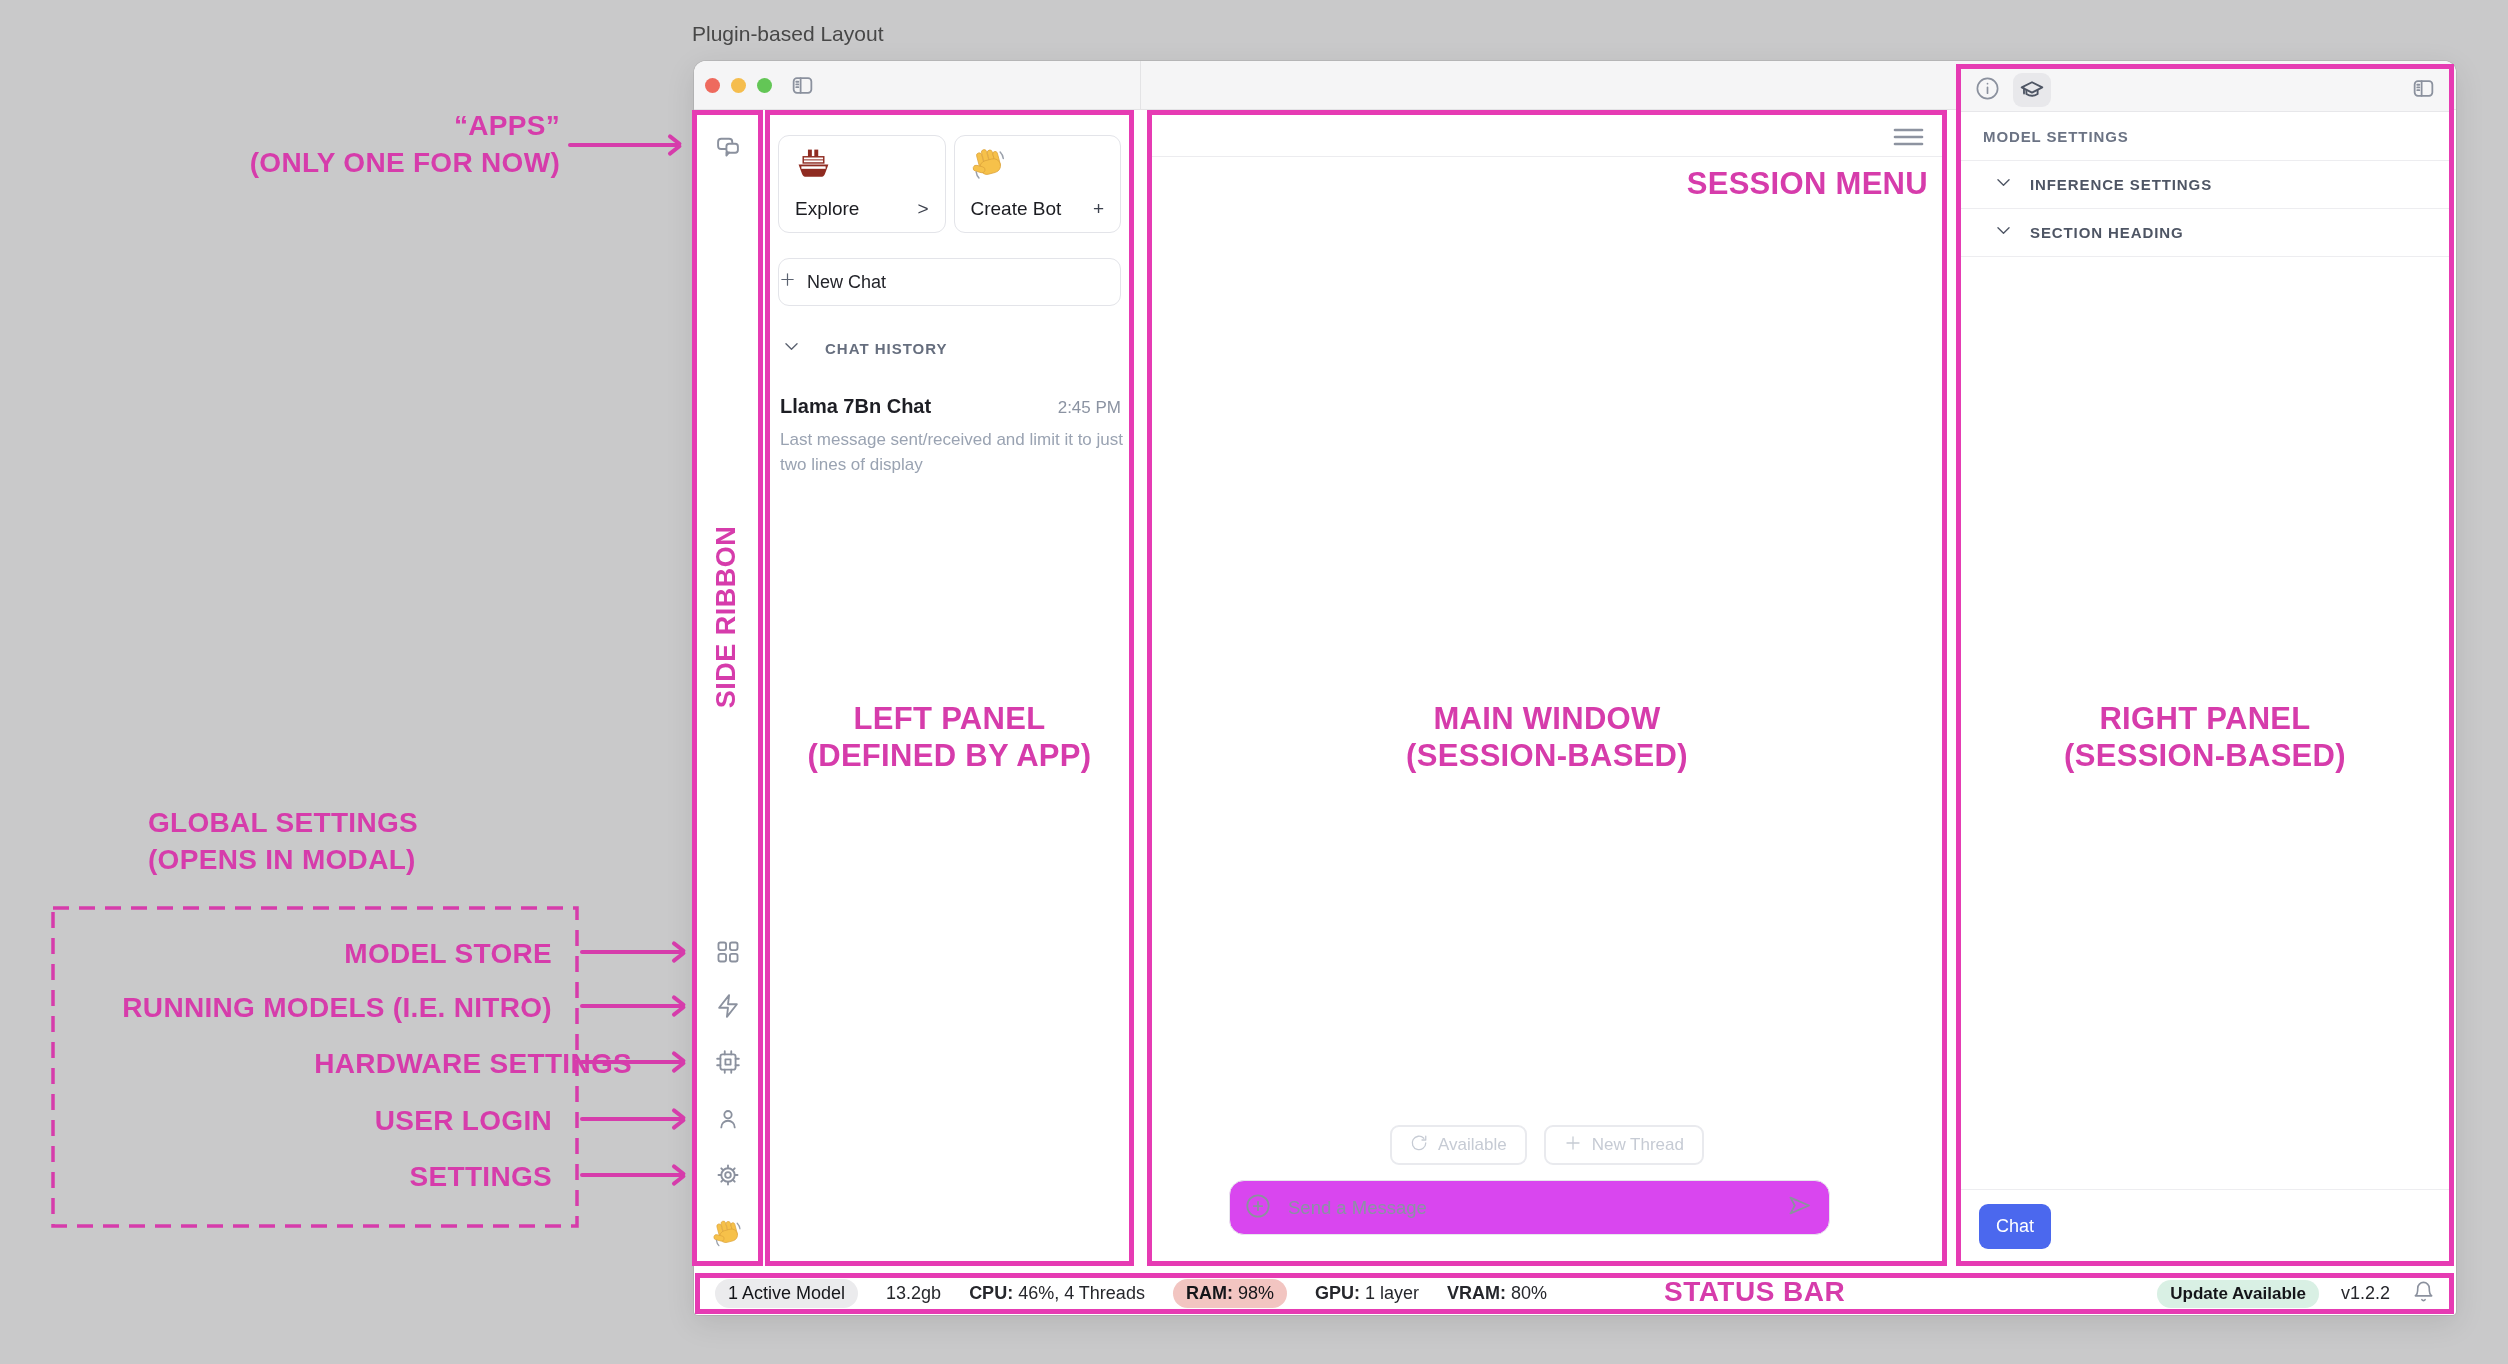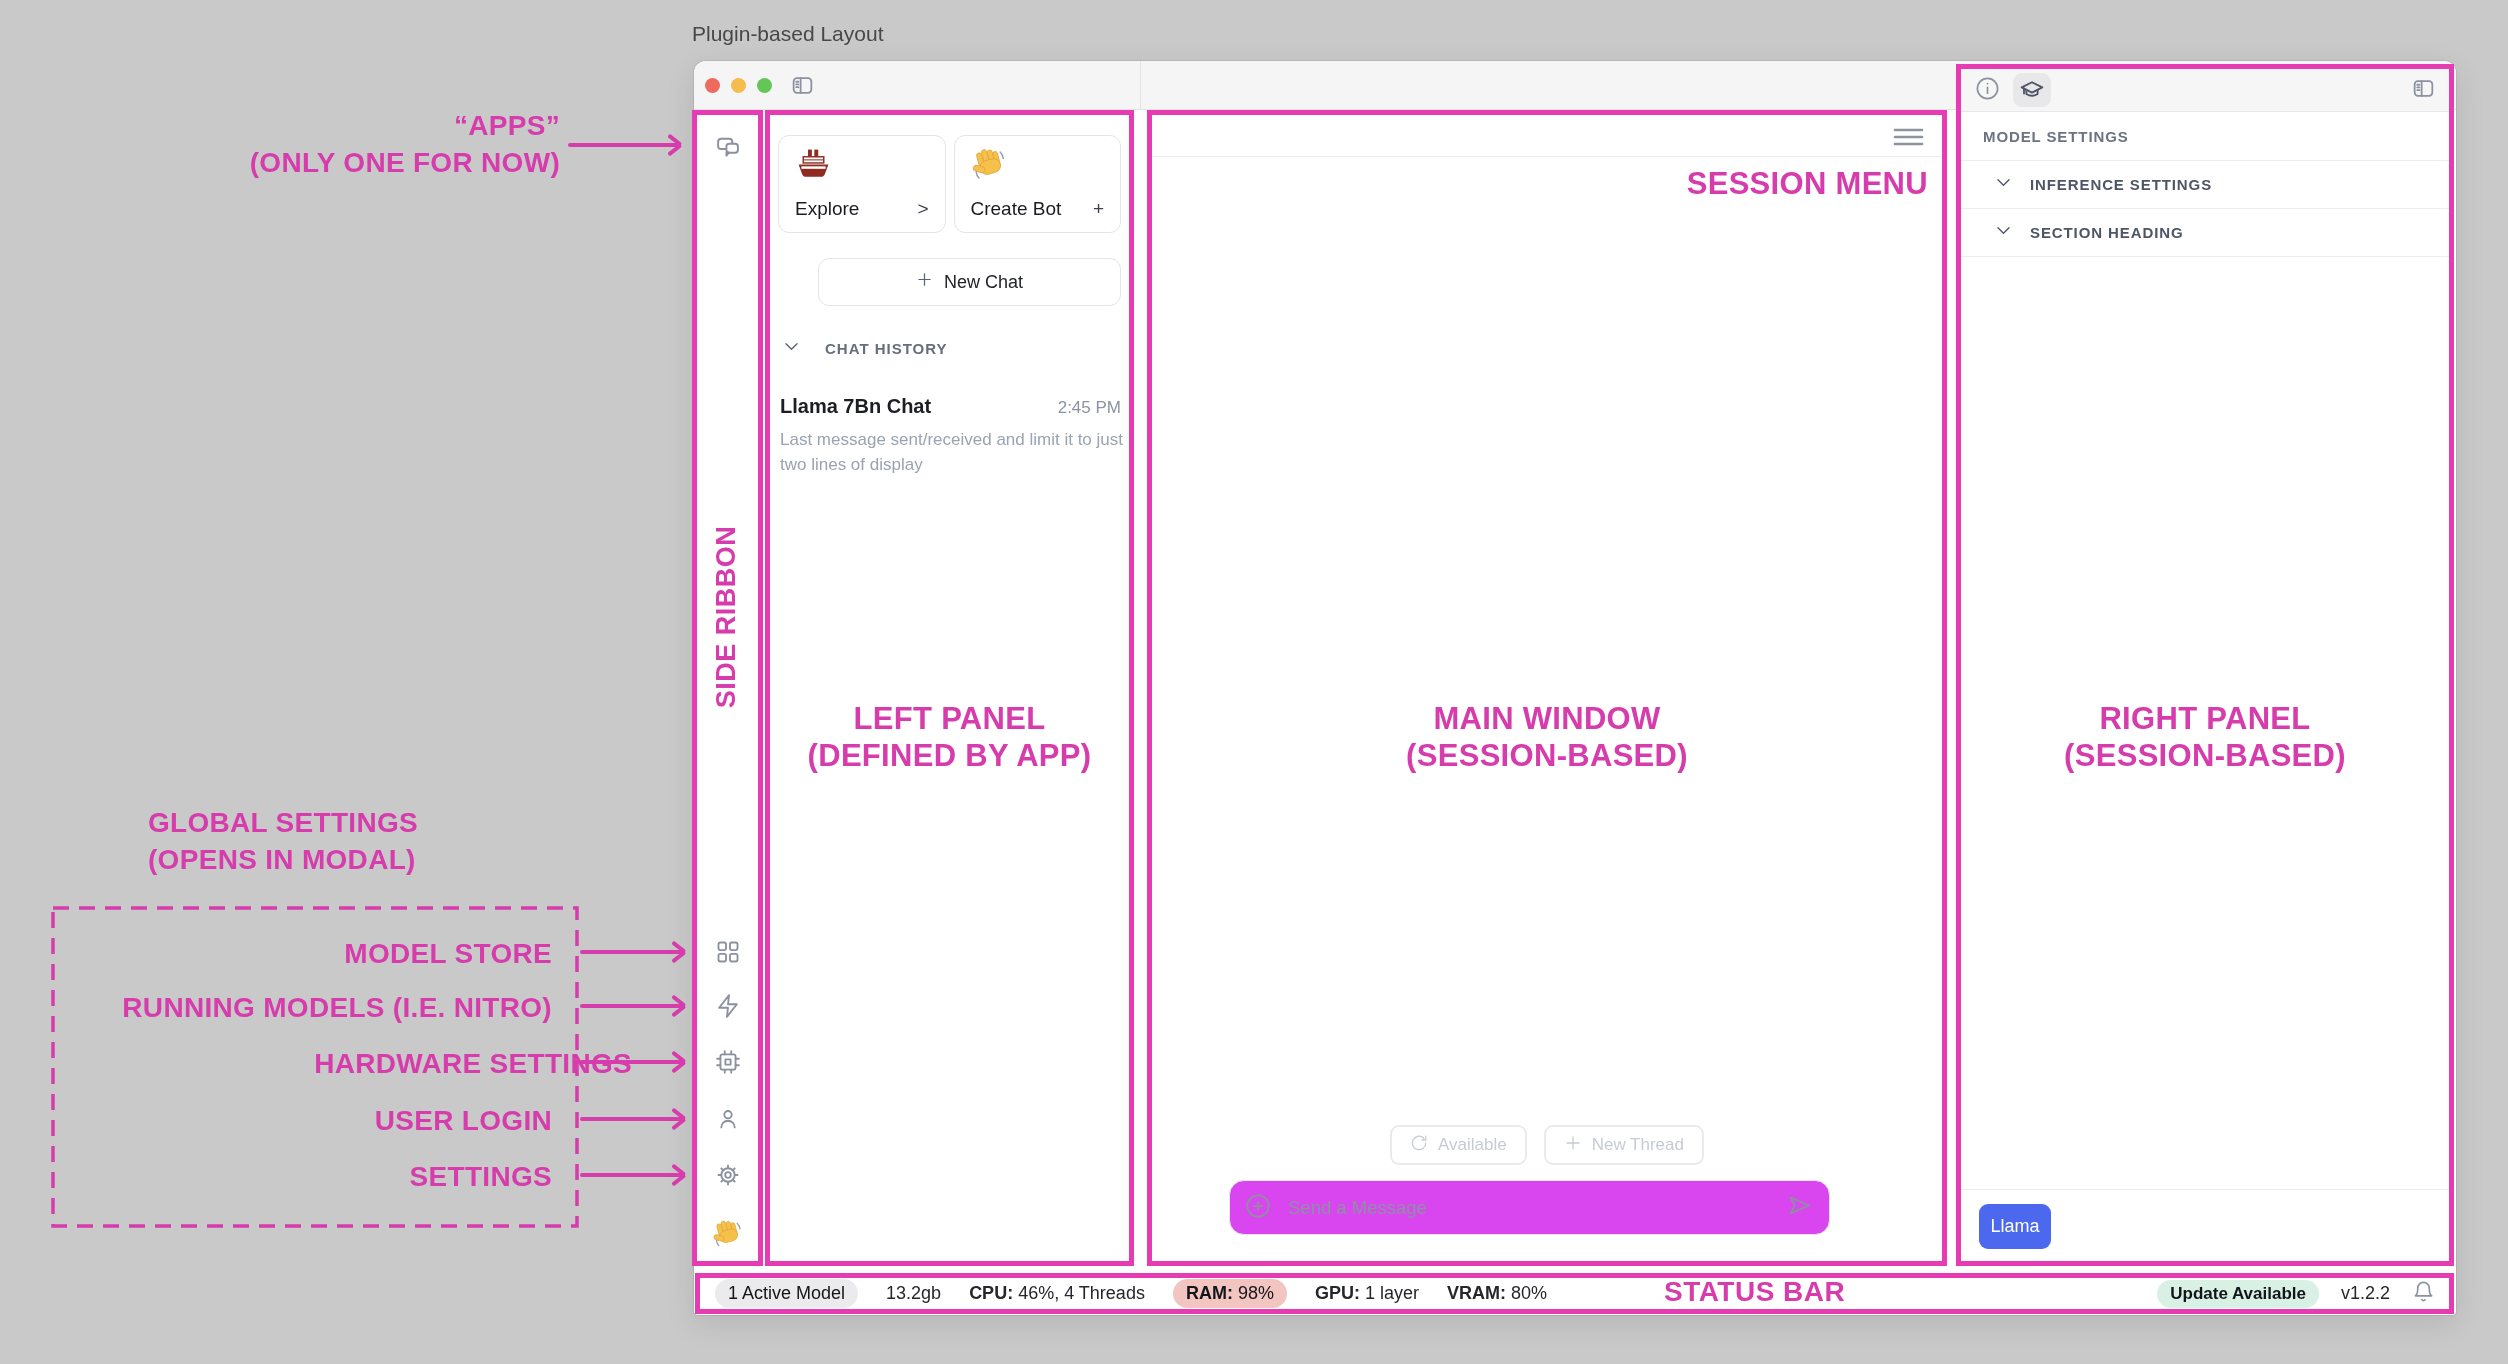--- a/index.html
+++ b/index.html
@@ -39,21 +39,21 @@
   
   .lp-content{position:absolute;inset:0;padding:20px 8px 0 8px;box-sizing:border-box;}
   .card-row{display:flex;gap:8px;}
   .app-card{flex:1;height:98px;background:#fff;border:1px solid #e3e4e9;border-radius:11px;
             position:relative;box-sizing:border-box;padding:10px 16px 12px 16px;cursor:default;}
   .app-card .card-bottom{position:absolute;left:16px;right:16px;bottom:12px;display:flex;
             justify-content:space-between;align-items:center;}
   .card-label{font-size:19px;color:#1b1c21;font-weight:500;}
   .card-glyph{font-size:19px;color:#3c414d;font-weight:500;}
   .new-chat-btn{margin-top:25px;height:46px;border:1px solid #e3e4e9;border-radius:11px;background:#fff;
-            display:flex;align-items:center;justify-content:center;gap:11px;font-size:18px;color:#23242a;margin-left:40px;}
+            display:flex;align-items:center;justify-content:flex-start;gap:11px;font-size:18px;color:#23242a;}
   .chat-history-hdr{margin-top:31px;display:flex;align-items:center;gap:24px;padding-left:4px;
             font-size:15px;font-weight:700;letter-spacing:1px;color:#666e7e;}
   .chat-item{margin-top:36px;padding:0 0 0 2px;}
   .chat-item-top{display:flex;justify-content:space-between;align-items:baseline;}
   .chat-title{font-size:20px;font-weight:600;color:#1d1e24;}
   .chat-time{font-size:17px;color:#8b93a2;}
   .chat-preview{margin-top:9px;width:360px;font-size:17px;line-height:25px;color:#9aa3b2;}
 
   
   .rb-ic{position:absolute;left:50%;transform:translateX(-50%);}
@@ -368,21 +368,21 @@
       <span class="rp-small-hdr">SECTION HEADING</span>
     </div>
     <div class="rp-hr" style="top:187px"></div>
 
     <div class="annot big rp-center-label">
       <div>RIGHT PANEL</div>
       <div>(SESSION-BASED)</div>
     </div>
 
     <div class="rp-hr" style="bottom:71px"></div>
-    <button class="save-btn">Llama</button>
+    <button class="save-btn">Chat</button>
   </div>
 
   <div class="pbox status-box">
     <div class="sb-content">
       <span class="pill pill-gray">1 Active Model</span>
       <span>13.2gb</span>
       <span><span class="sb-b">CPU:</span> <span>46%, 4 Threads</span></span>
       <span class="pill pill-red"><span class="sb-b">RAM:</span> <span>98%</span></span>
       <span><span class="sb-b">GPU:</span> <span>1 layer</span></span>
       <span><span class="sb-b">VRAM:</span> <span>80%</span></span>

